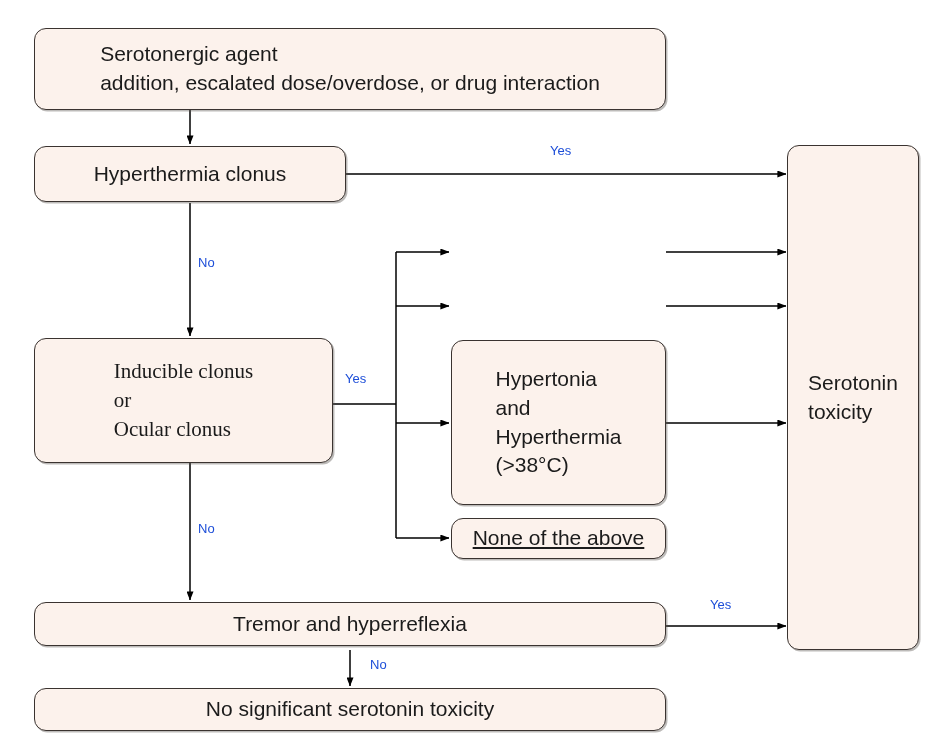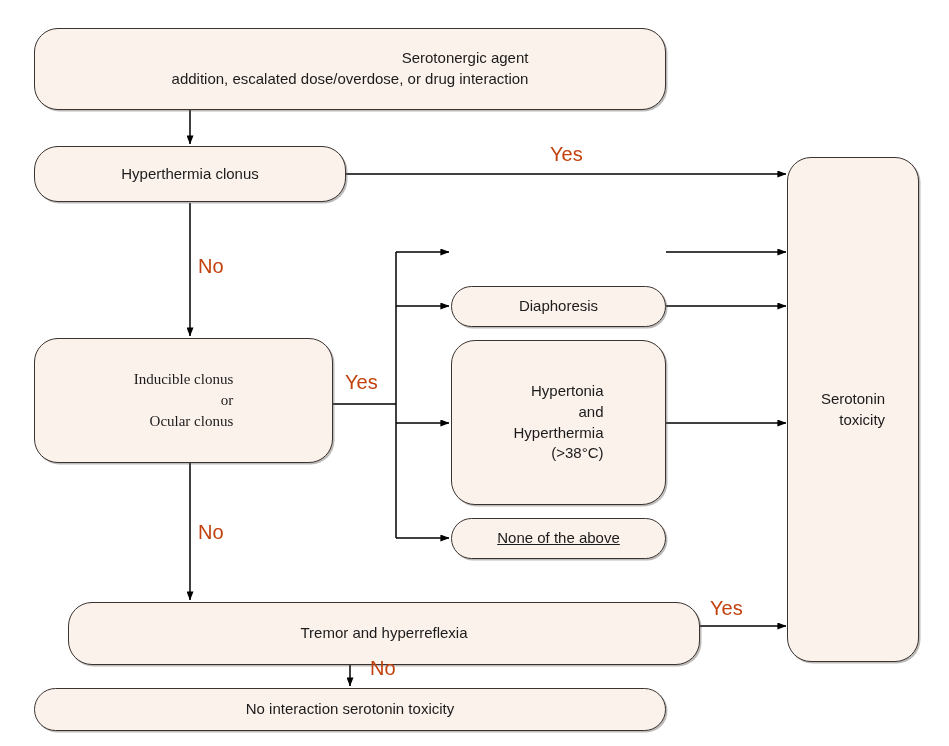--- a/index.html
+++ b/index.html
@@ -25,39 +25,39 @@
     top: 0;
     width: 949px;
     height: 746px;
     pointer-events: none;
   }
   .node {
     position: absolute;
     box-sizing: border-box;
     background: #fcf2ec;
     border: 1.4px solid #3a3330;
-    border-radius: 24px;
+    border-radius: 12px;
     display: flex;
     align-items: center;
     justify-content: center;
-    text-align: right;
+    text-align: left;
     color: #1b1b1b;
-    font-size: 15px;
+    font-size: 21px;
     line-height: 1.38;
     box-shadow: 1.5px 1.5px 0 rgba(90,84,80,0.40);
   }
   .node .node-text {
     display: block;
     white-space: pre-line;
     padding: 0 8px;
   }
   .edge-label {
     position: absolute;
-    font-size: 20px;
-    color: #c2410c;
+    font-size: 13px;
+    color: #1d4ed8;
     white-space: nowrap;
   }
 </style>
 </head>
 <body>
 
 <div id="flow-root">
 
   <svg id="edge-layer" viewBox="0 0 949 746" xmlns="http://www.w3.org/2000/svg">
     <defs>
@@ -108,44 +108,41 @@
     <span class="node-text">Hyperthermia clonus</span>
   </div>
 
   <div class="node" style="left:34px; top:338px; width:299px; height:125px;font-family:Liberation Serif, serif;">
     <span class="node-text">Inducible clonus
 or
 Ocular clonus</span>
   </div>
 
 
-  <div class="node" style="left:451px; top:286px; width:215px; height:41px;">
-    <span class="node-text">Diaphoresis</span>
-  </div>
 
   <div class="node" style="left:451px; top:340px; width:215px; height:165px;">
     <span class="node-text">Hypertonia
 and
 Hyperthermia
 (&gt;38°C)</span>
   </div>
 
   <div class="node" style="left:451px; top:518px; width:215px; height:41px;text-decoration:underline;">
     <span class="node-text">None of the above</span>
   </div>
 
-  <div class="node" style="left:34px; top:602px; width:632px; height:63px;margin-left:34px;">
+  <div class="node" style="left:34px; top:602px; width:632px; height:44px;">
     <span class="node-text">Tremor and hyperreflexia</span>
   </div>
 
   <div class="node" style="left:34px; top:688px; width:632px; height:43px;">
-    <span class="node-text">No interaction serotonin toxicity</span>
+    <span class="node-text">No significant serotonin toxicity</span>
   </div>
 
-  <div class="node" style="left:787px; top:145px; width:132px; height:505px;margin-top:12px;">
+  <div class="node" style="left:787px; top:145px; width:132px; height:505px;">
     <span class="node-text">Serotonin
 toxicity</span>
   </div>
 
   <div class="edge-label" style="left:550px; top:143px;">Yes</div>
 
   <div class="edge-label" style="left:198px; top:255px;">No</div>
 
   <div class="edge-label" style="left:345px; top:371px;">Yes</div>
 

